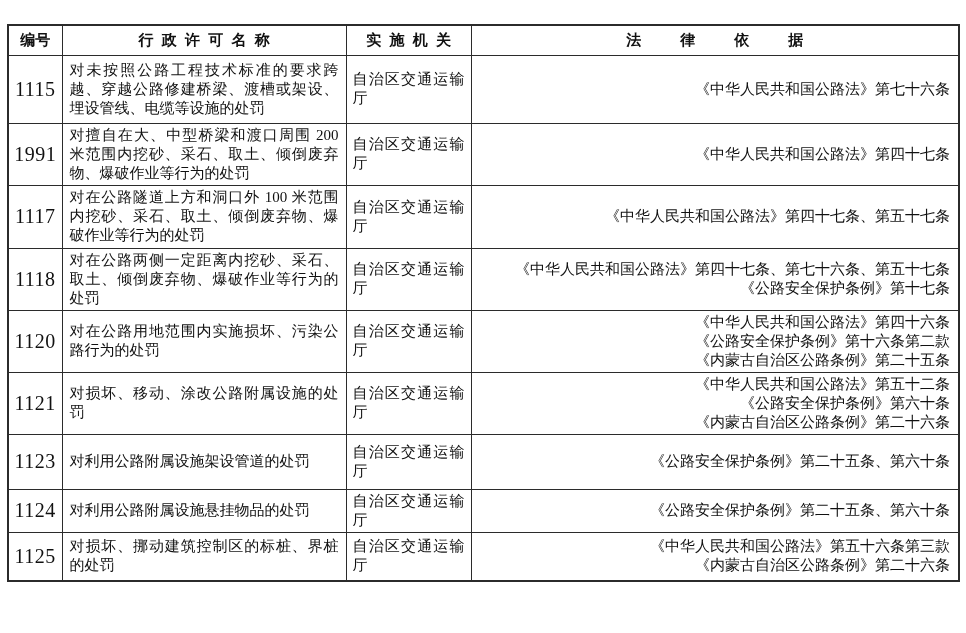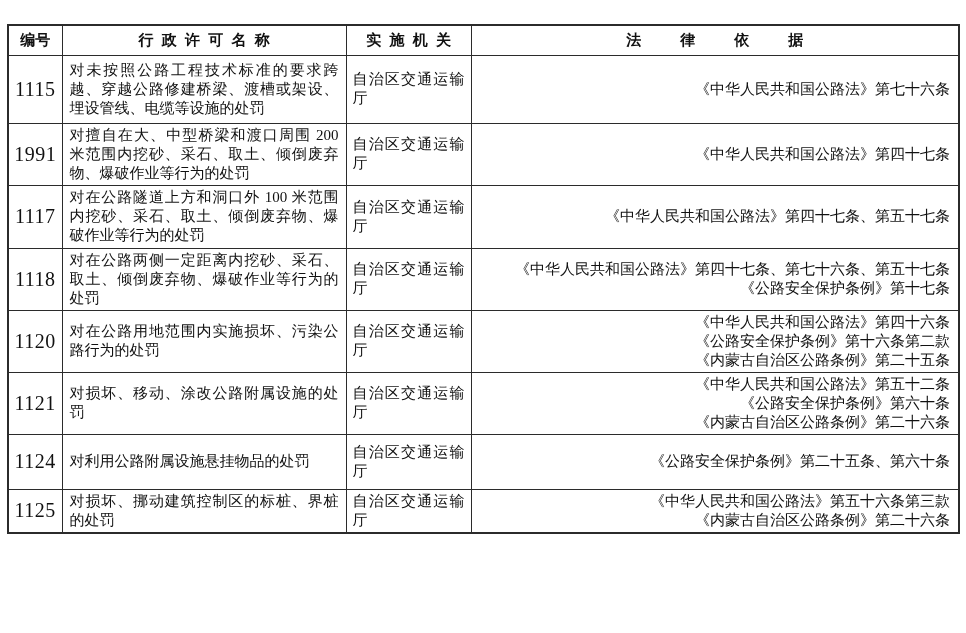--- a/index.html
+++ b/index.html
@@ -148,20 +148,28 @@
           <td class="id">1121</td>
           <td class="name">对损坏、移动、涂改公路附属设施的处罚</td>
           <td class="agency">自治区交通运输厅</td>
           <td class="legal">
             <div>《中华人民共和国公路法》第五十二条</div>
             <div>《公路安全保护条例》第六十条</div>
             <div>《内蒙古自治区公路条例》第二十六条</div>
           </td>
         </tr>
         <tr>
+          <td class="id">1123</td>
+          <td class="name">对利用公路附属设施架设管道的处罚</td>
+          <td class="agency">自治区交通运输厅</td>
+          <td class="legal">
+            <div>《公路安全保护条例》第二十五条、第六十条</div>
+          </td>
+        </tr>
+        <tr>
           <td class="id">1124</td>
           <td class="name">对利用公路附属设施悬挂物品的处罚</td>
           <td class="agency">自治区交通运输厅</td>
           <td class="legal">
             <div>《公路安全保护条例》第二十五条、第六十条</div>
           </td>
         </tr>
         <tr>
           <td class="id">1125</td>
           <td class="name">对损坏、挪动建筑控制区的标桩、界桩的处罚</td>

